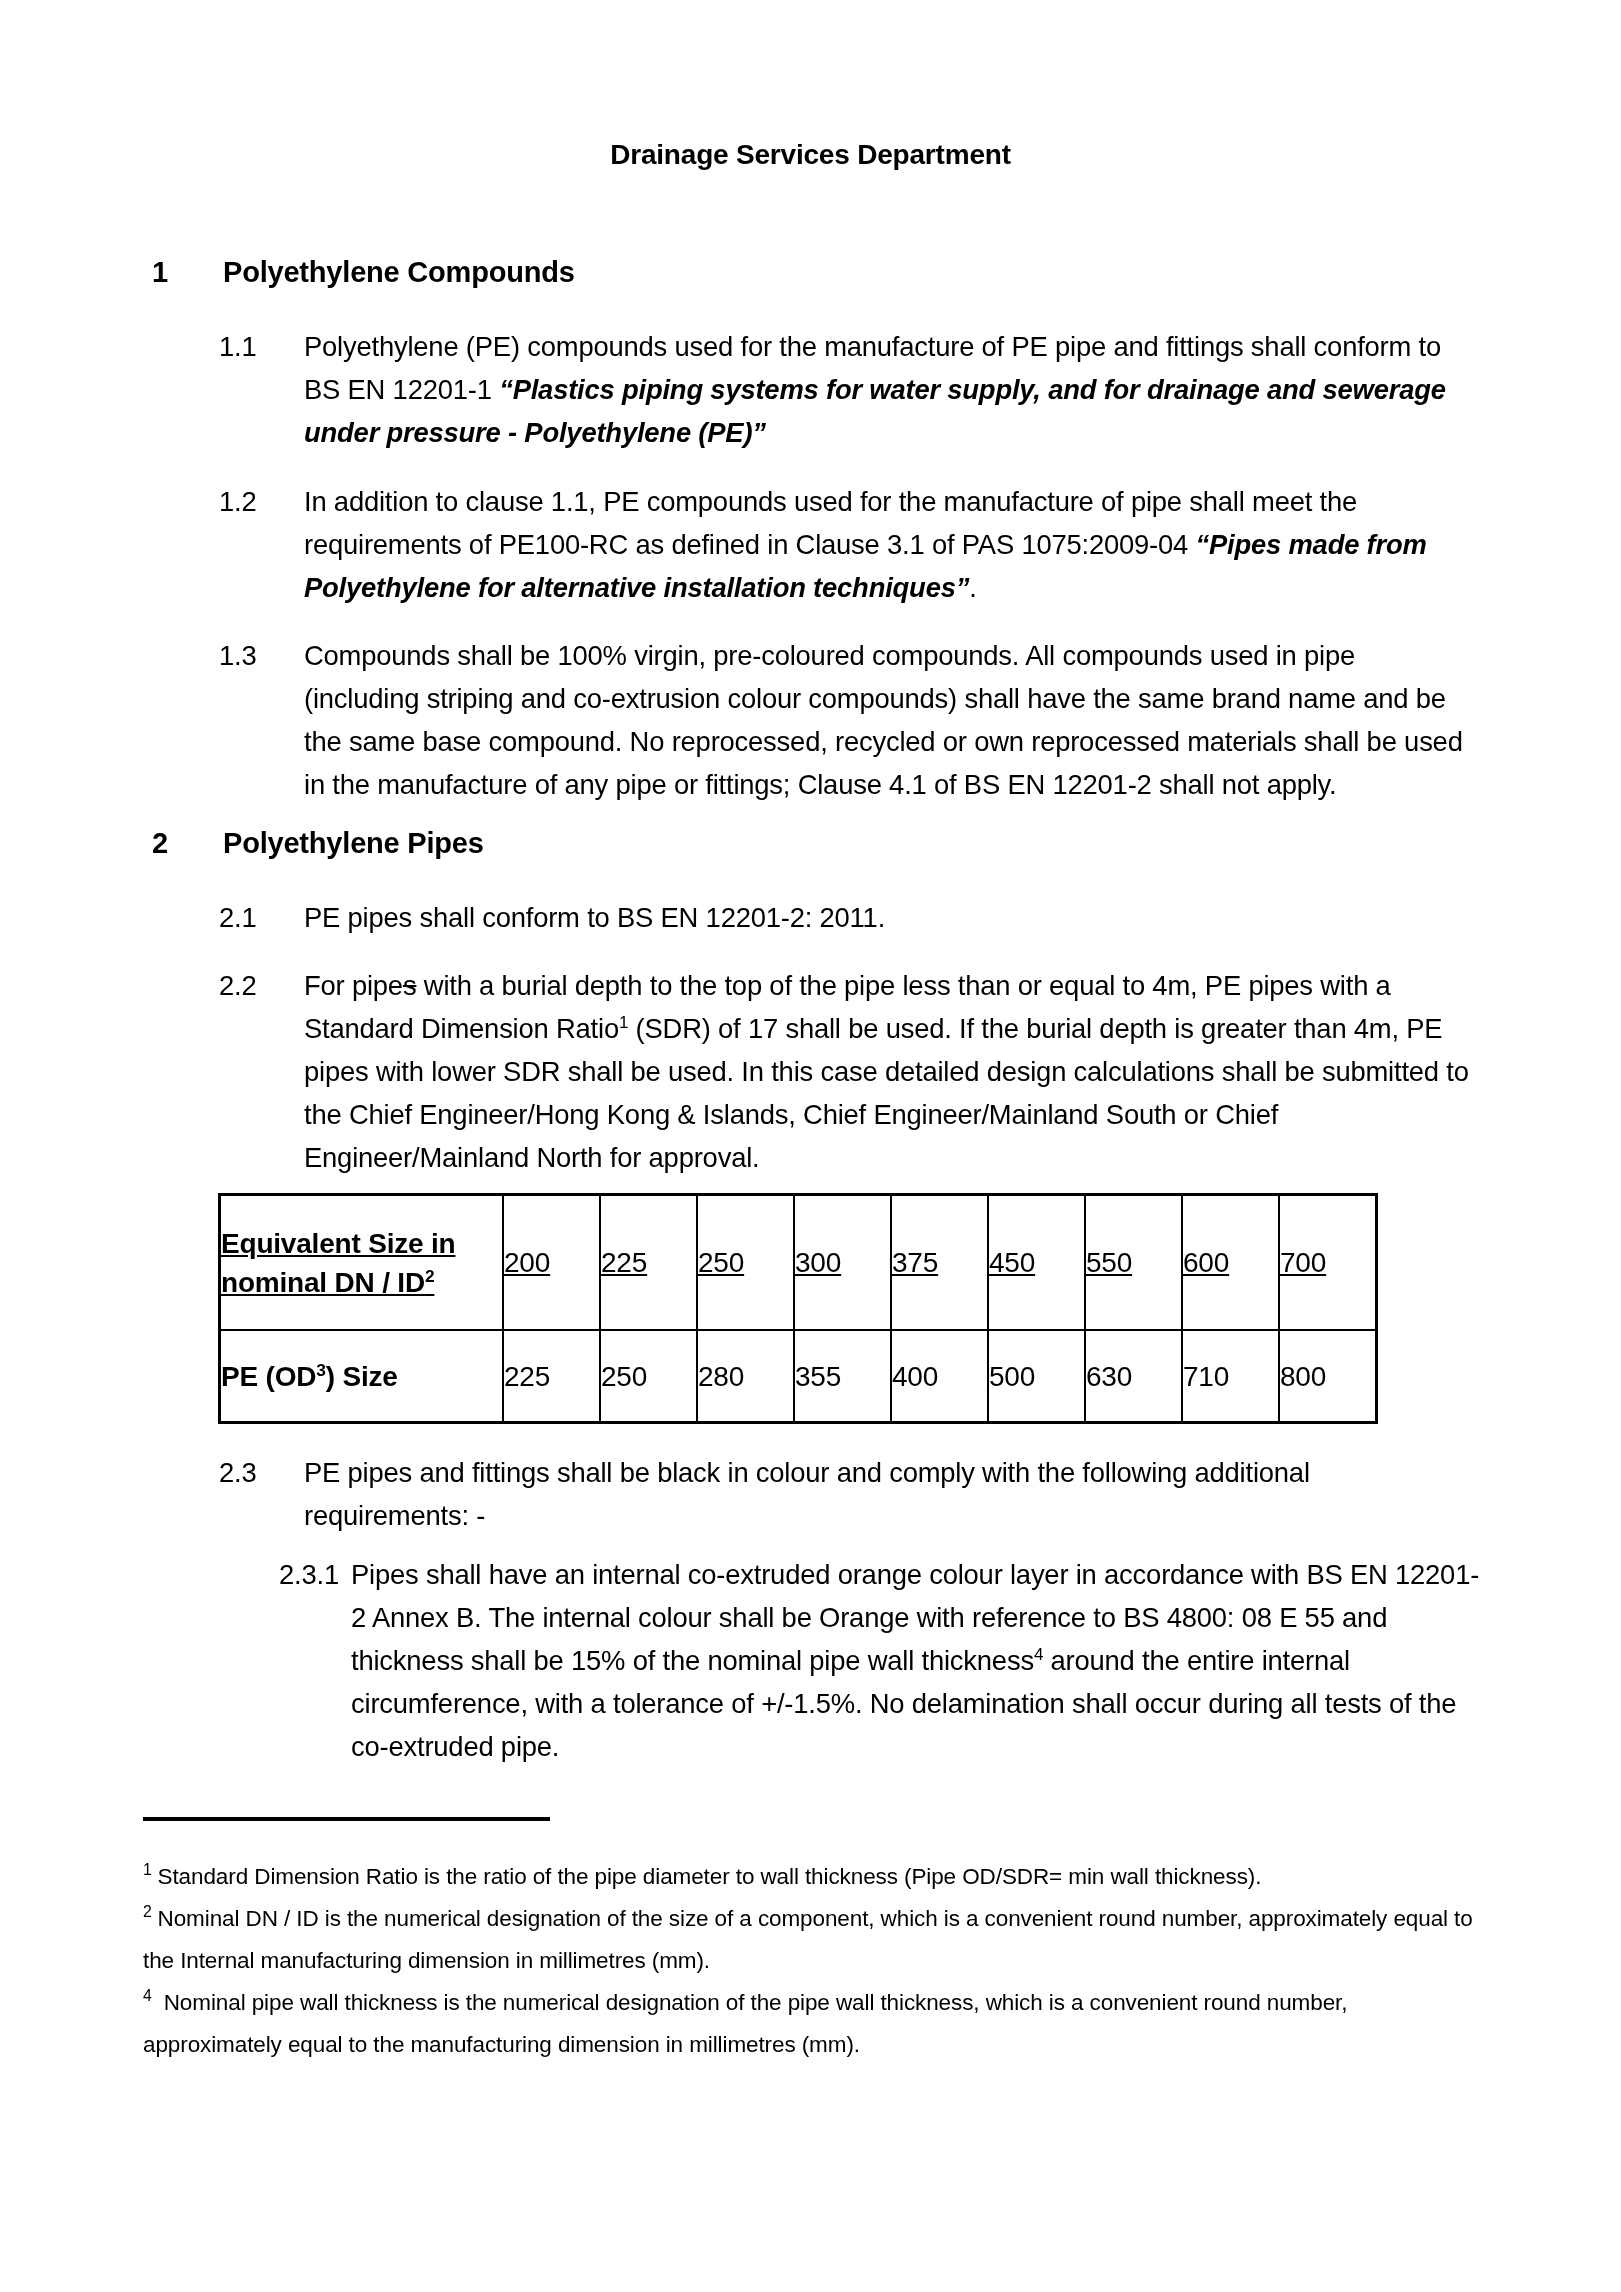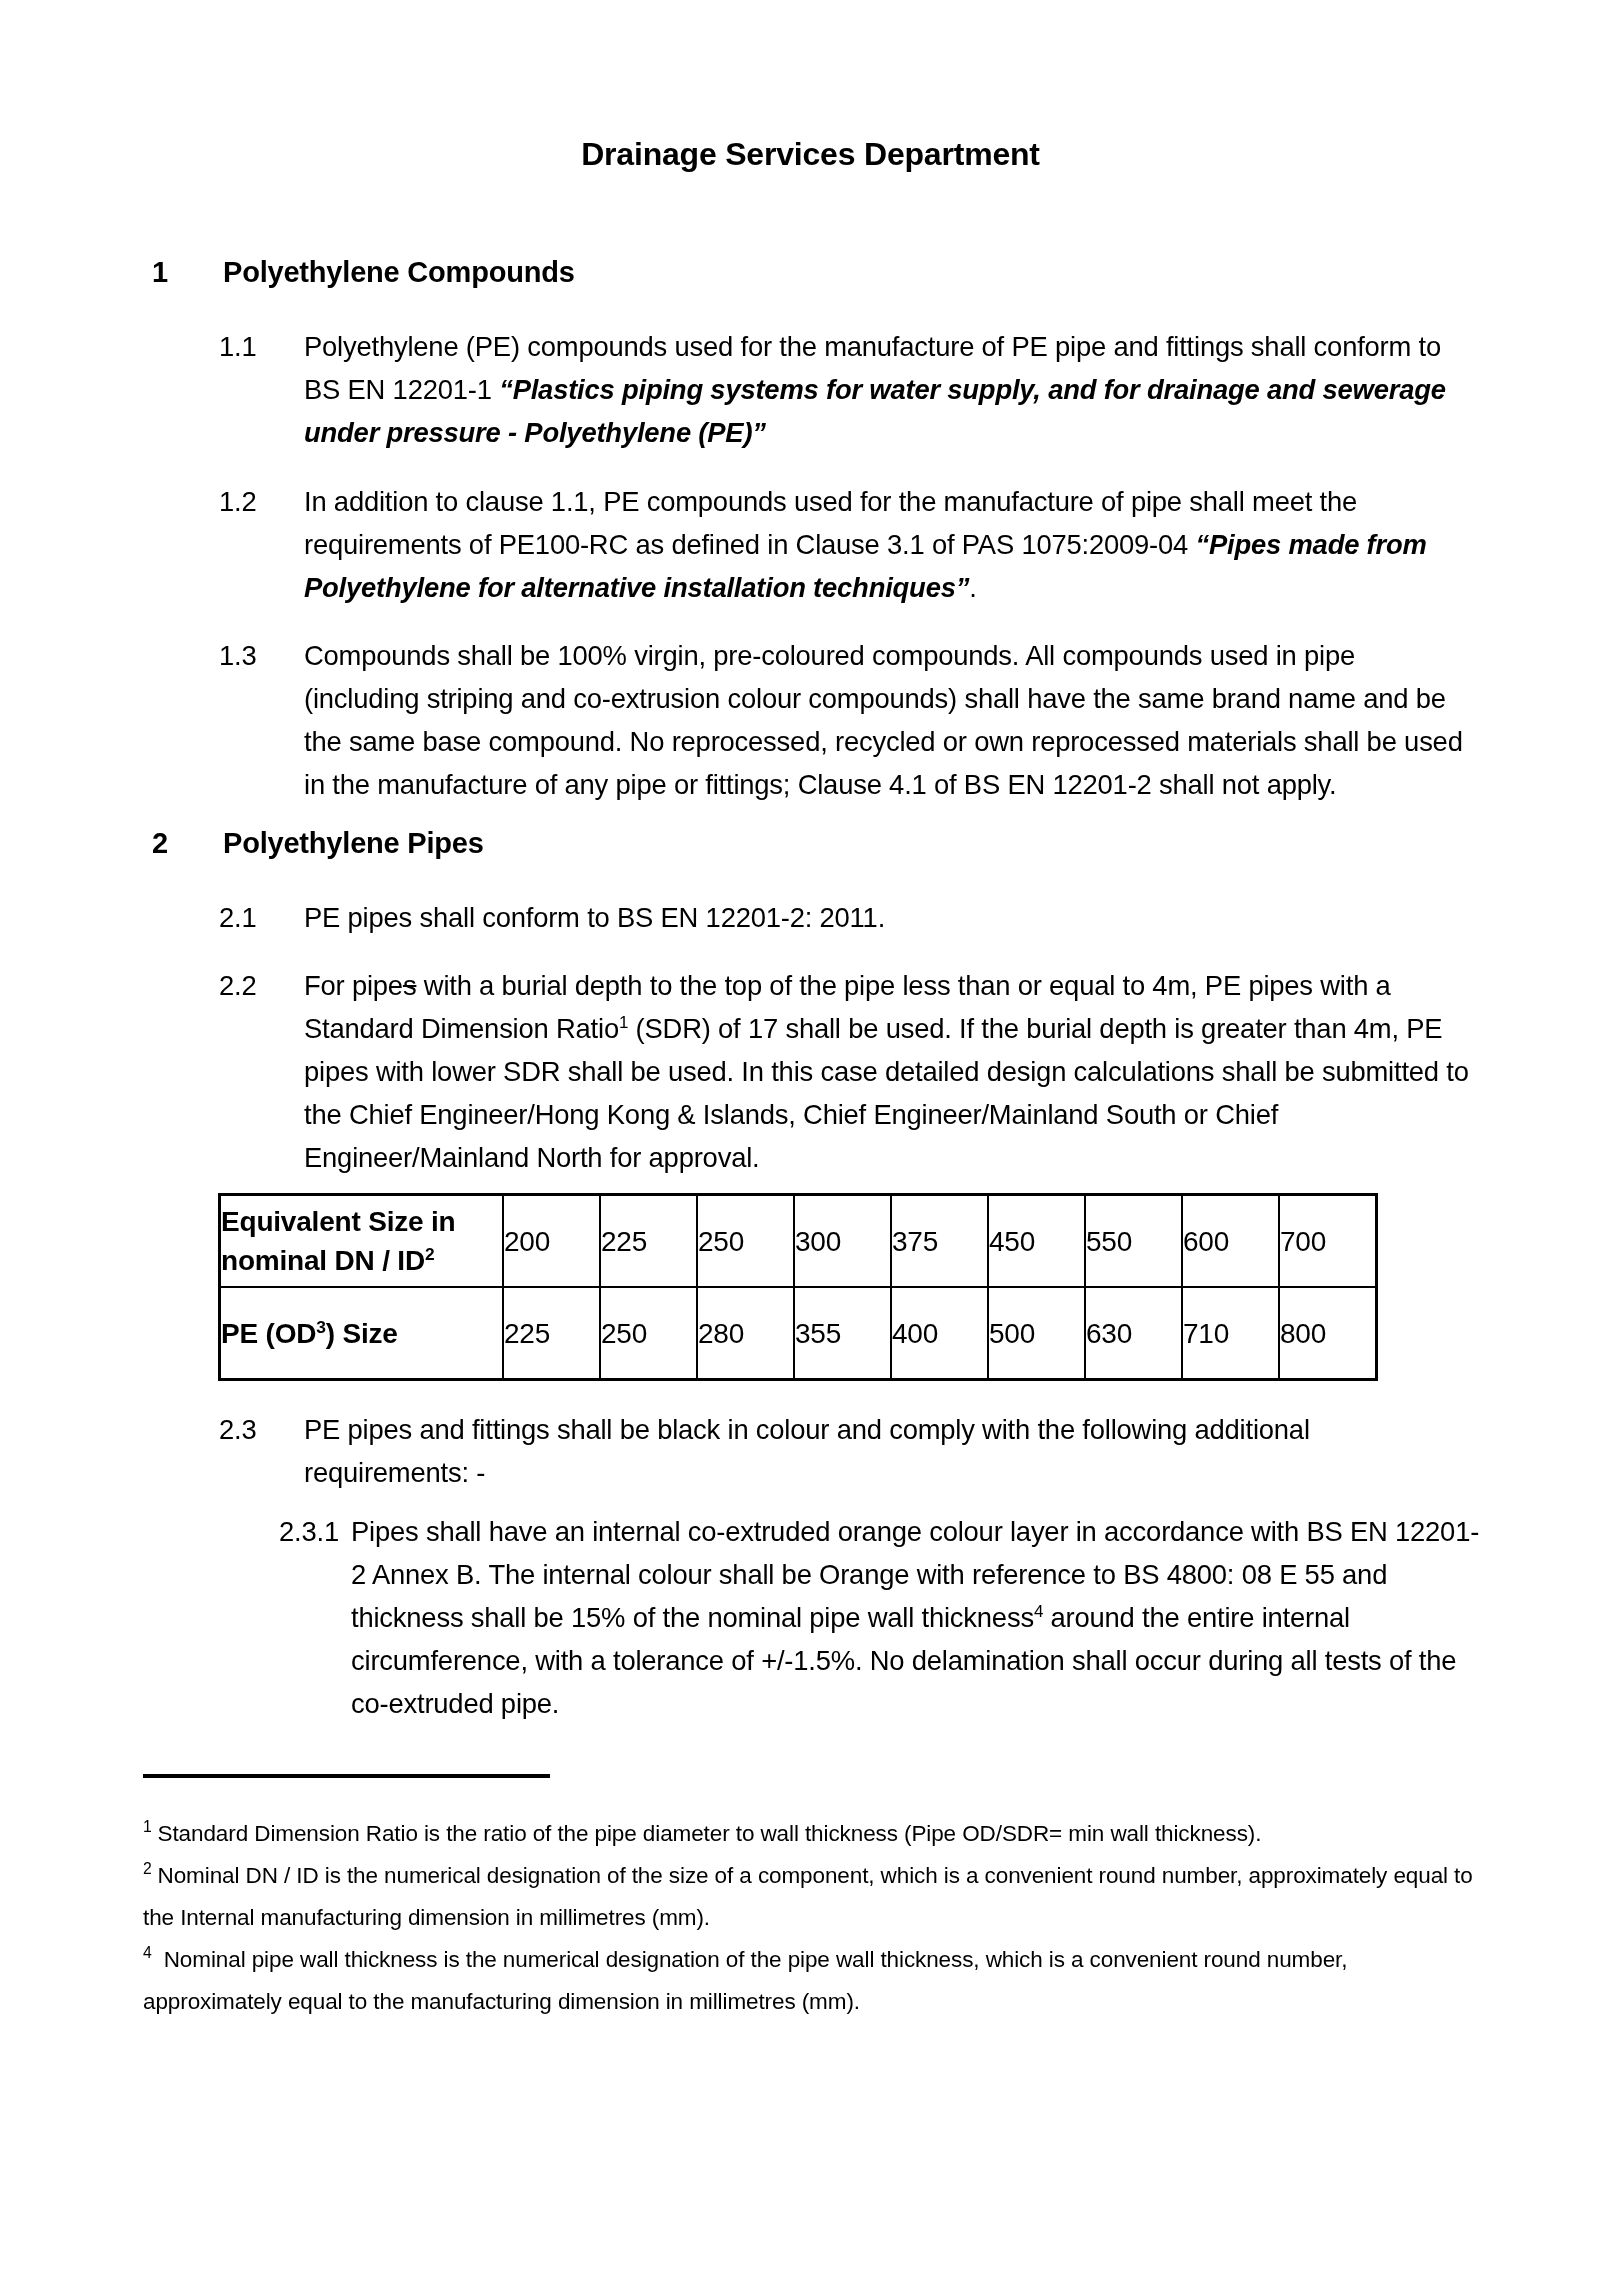--- a/index.html
+++ b/index.html
@@ -9,21 +9,21 @@
     background:#ffffff;color:#000;
     font-family:"Liberation Sans", sans-serif;
     font-size:27.4px;line-height:43px;
     letter-spacing:-0.2px;
     overflow:hidden;
   }
   .title-block{
     padding-top:125px;
     text-align:center;
     font-weight:bold;
-    font-size:32px;line-height:59px;
+    font-size:28px;line-height:59px;
     letter-spacing:-0.2px;
   }
   .sec-head{
     display:flex;
     margin:69px 147px 0 152px;
     font-weight:bold;
     font-size:29px;line-height:39px;
   }
   .sec-head.second{margin-top:17.6px;}
   .sec-num{width:71px;flex:0 0 71px;}
@@ -49,21 +49,21 @@
     table-layout:fixed;
   }
   .size-table td{
     border:2.9px solid #000;
     font-size:28px;line-height:39px;
     vertical-align:middle;
     padding:0;
   }
   .t-label{width:281px;font-weight:bold;padding-left:13.7px;}
   .t-val{width:95px;text-align:left;}
-  .r1{height:93px;}
+  .r1{height:136px;text-decoration:underline;}
   .r2{height:92px;}
   .clause.after-table{margin-top:27.4px;}
   .fn-sep{
     margin:49px 0 7.8px 143px;
     width:407px;height:3.9px;
     background:#000;
   }
   .footnotes{
     margin-left:143px;
     width:1345px;

